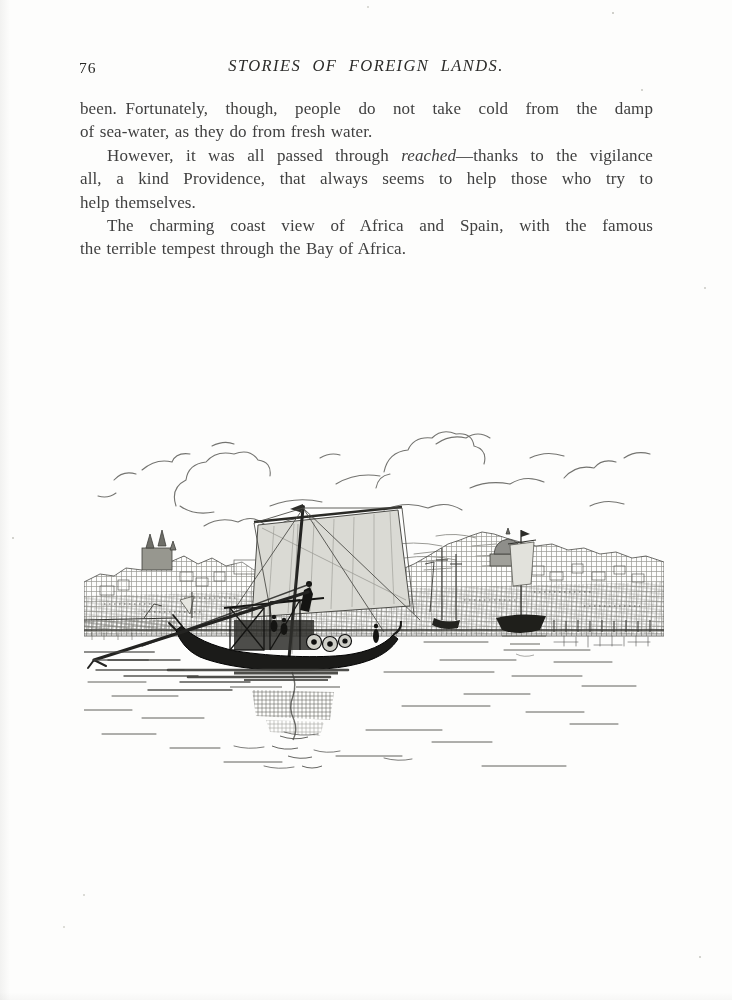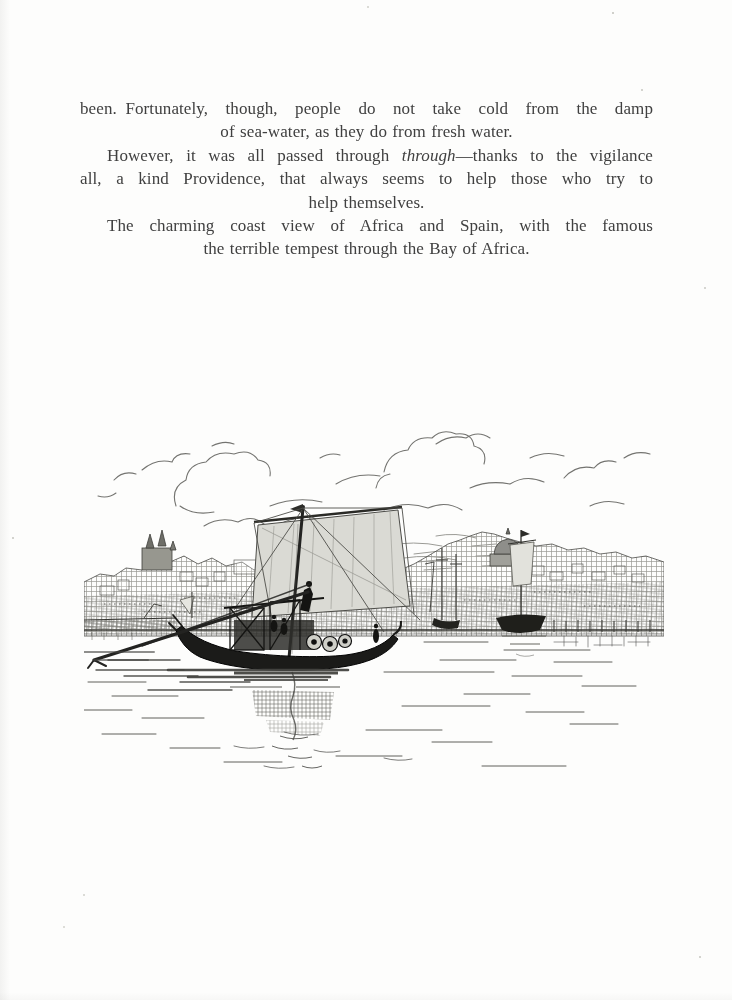--- a/index.html
+++ b/index.html
@@ -17,41 +17,45 @@
   .runhead{
     text-align:center;font-style:italic;font-size:16.5px;
     letter-spacing:1.4px;word-spacing:6px;color:#2b2b29;
   }
   .bodytext{
     position:absolute;top:97px;left:80px;width:573px;
     font-size:17px;color:#404040;
   }
   .line{height:23.4px;line-height:23.4px;white-space:nowrap;letter-spacing:.1px;word-spacing:1px;}
   .line.j{text-align:justify;text-align-last:justify;}
-  .line.left{text-align:center;}
+  .line.left{text-align:left;}
   .line.indent{text-indent:27px;}
   .it{font-style:italic;}
   .illus{position:absolute;left:84px;top:414px;width:580px;height:370px;}
   .specks{position:absolute;left:0;top:0;width:2px;height:2px;border-radius:50%;background:transparent;
     box-shadow:612px 12px 0 #c0c0bb, 367px 6px 0 #cfcfca, 641px 89px 0 #c6c6c1,
                704px 287px 0 #c9c9c4, 12px 537px 0 #c4c4bf, 699px 956px 0 #c6c6c1,
                83px 894px 0 #cfcfca, 63px 926px 0 #d2d2cd;}
 </style>
 </head>
 <body>
 
 <div class="sheet">
 
   <div class="specks"></div>
 
+  <div class="pagehead">
+    <span class="pagenum">76</span>
+    <div class="runhead">STORIES OF FOREIGN LANDS.</div>
+  </div>
 
   <div class="bodytext">
       <div class="line j"><span>been. Fortunately, though, people do not take cold from the damp</span></div>
       <div class="line left"><span>of sea-water, as they do from fresh water.</span></div>
-      <div class="line j indent"><span>However, it was all passed through </span><span class="it">through</span><span>—thanks to the vigilance</span></div>
+      <div class="line j indent"><span>However, it was all passed through </span><span class="it">reached</span><span>—thanks to the vigilance</span></div>
       <div class="line j"><span>all, a kind Providence, that always seems to help those who try to</span></div>
       <div class="line left"><span>help themselves.</span></div>
       <div class="line j indent"><span>The charming coast view of Africa and Spain, with the famous</span></div>
       <div class="line left"><span>the terrible tempest through the Bay of Africa.</span></div>
     </div>
 
   <svg class="illus" viewBox="0 0 580 370" role="img" aria-label="Wood engraving of a lateen-rigged harbor boat with crew, barrels and a long steering sweep, smaller sailing ships beyond, and a hillside city with cathedral towers and a domed building; the water shows ripples and the boat's hatched reflection.">
     <defs>
       <pattern id="ch" width="5" height="5" patternUnits="userSpaceOnUse">
         <path d="M0,2.5 h5 M2.5,0 v5" stroke="#9a9a94" stroke-width="0.7"></path>

